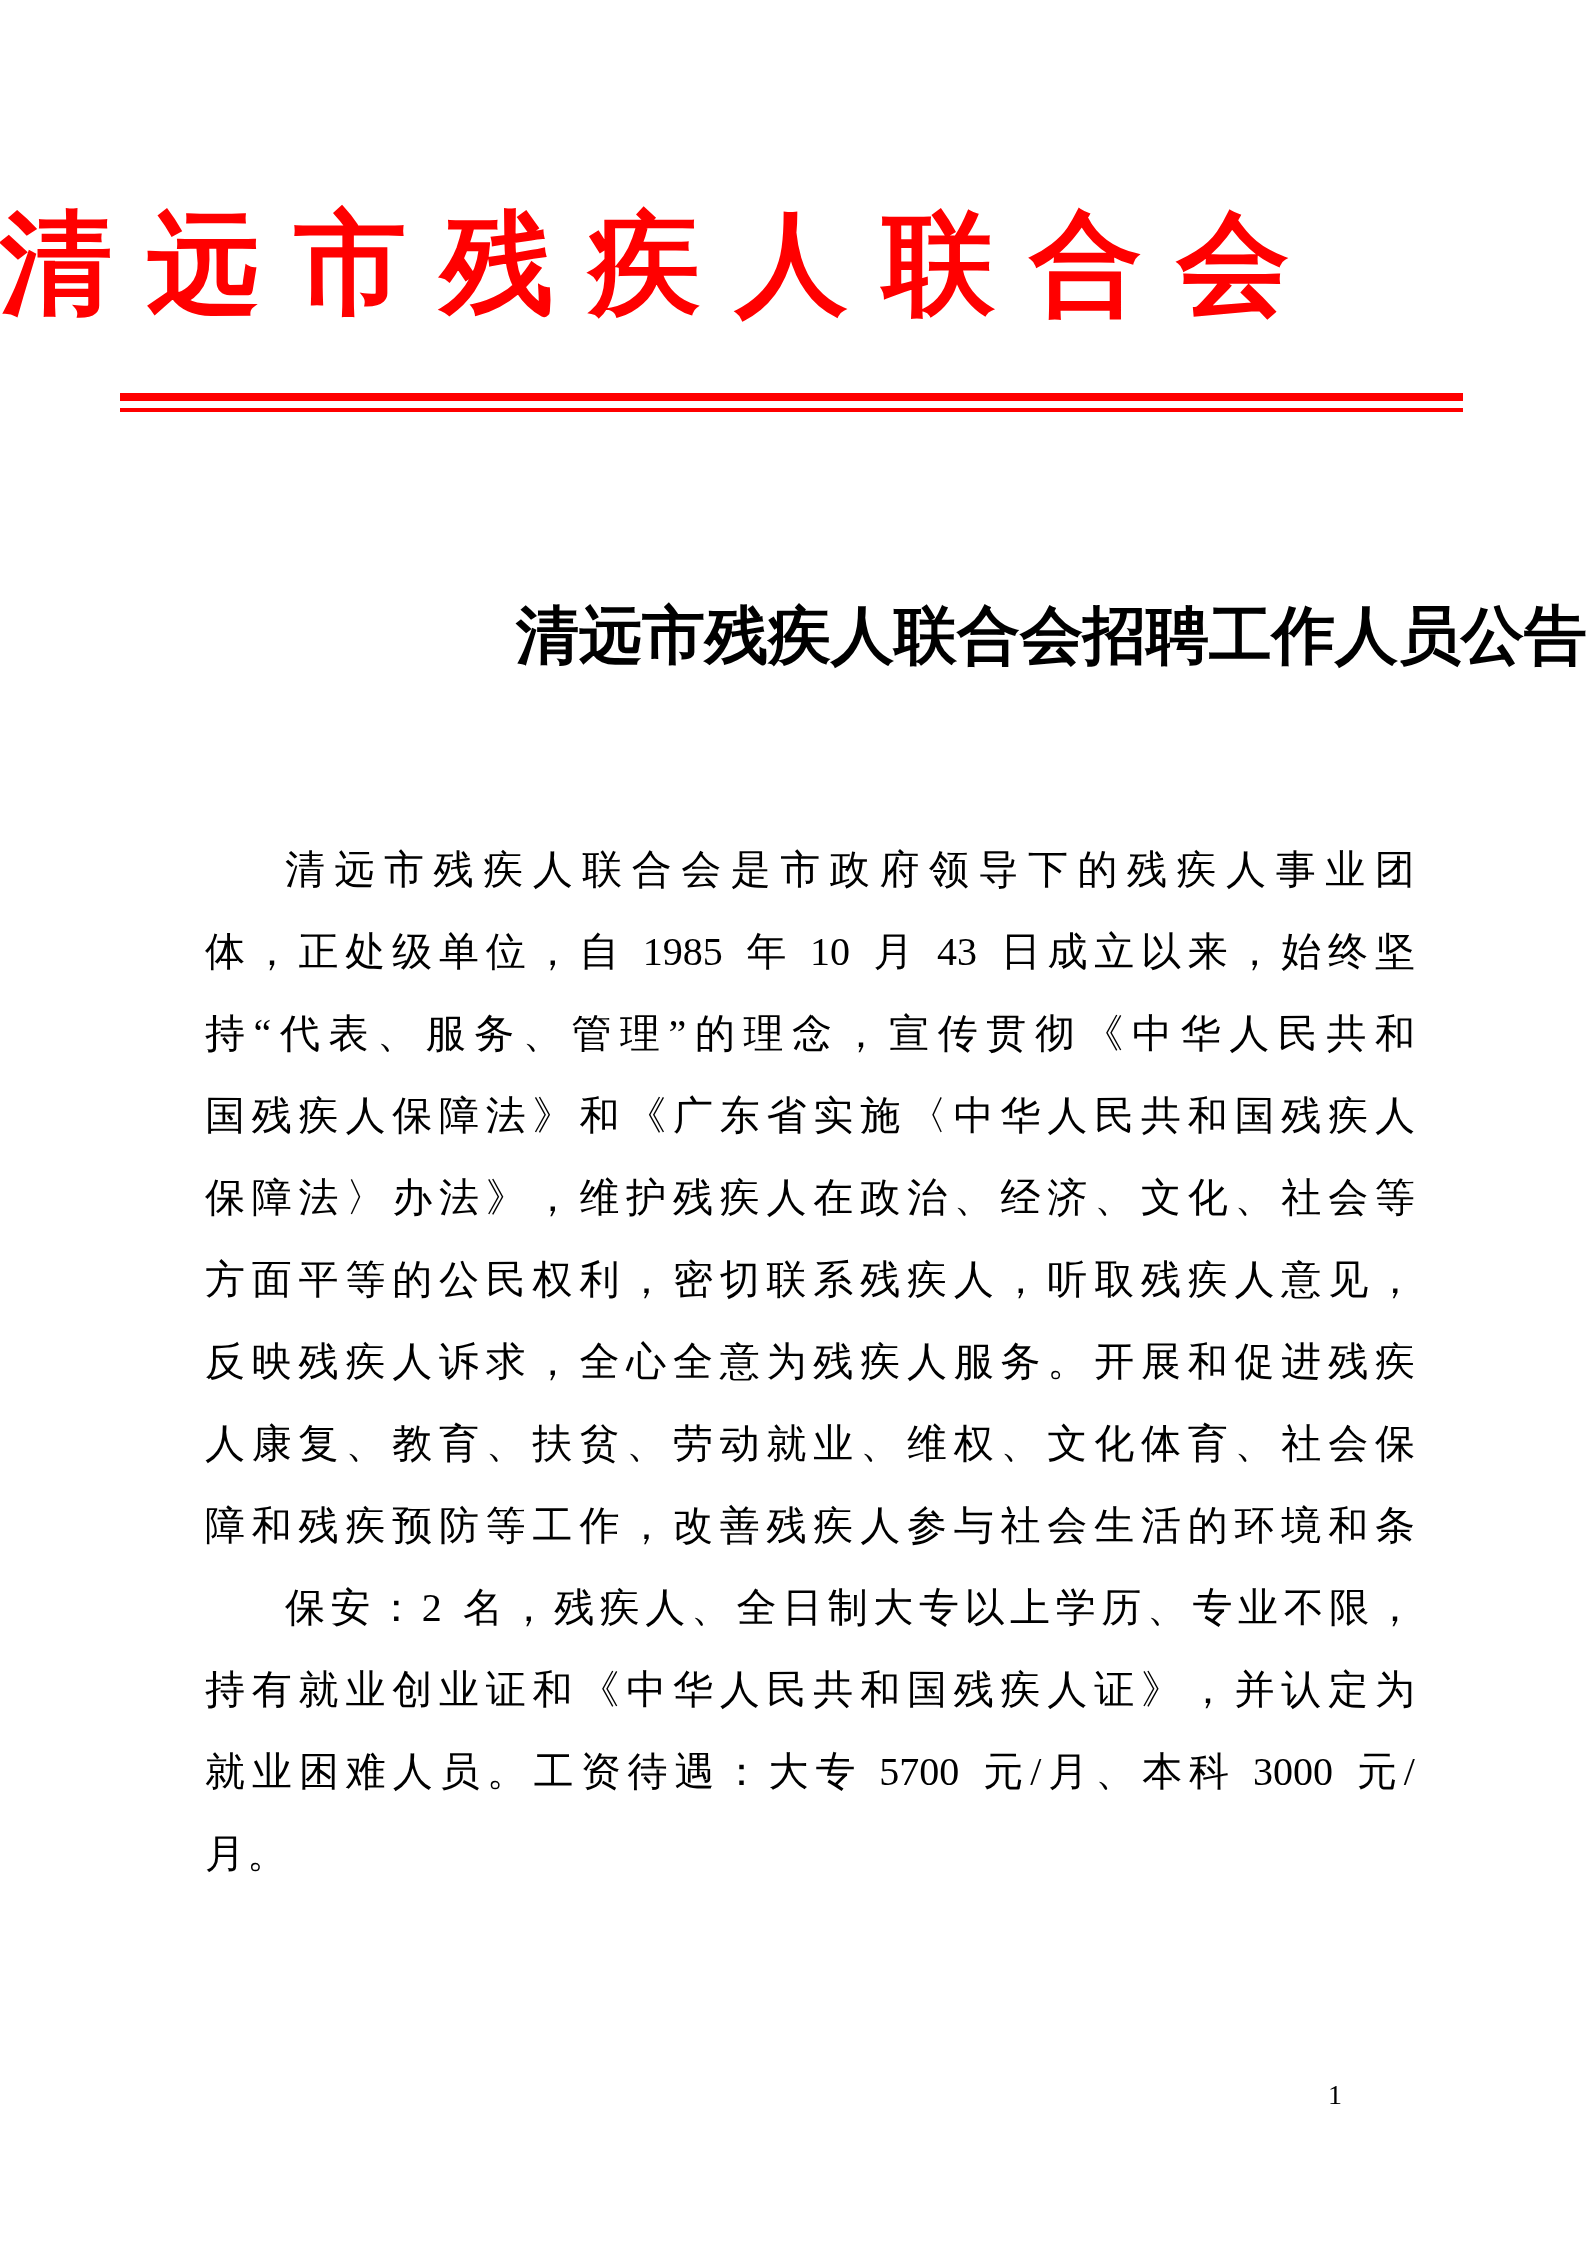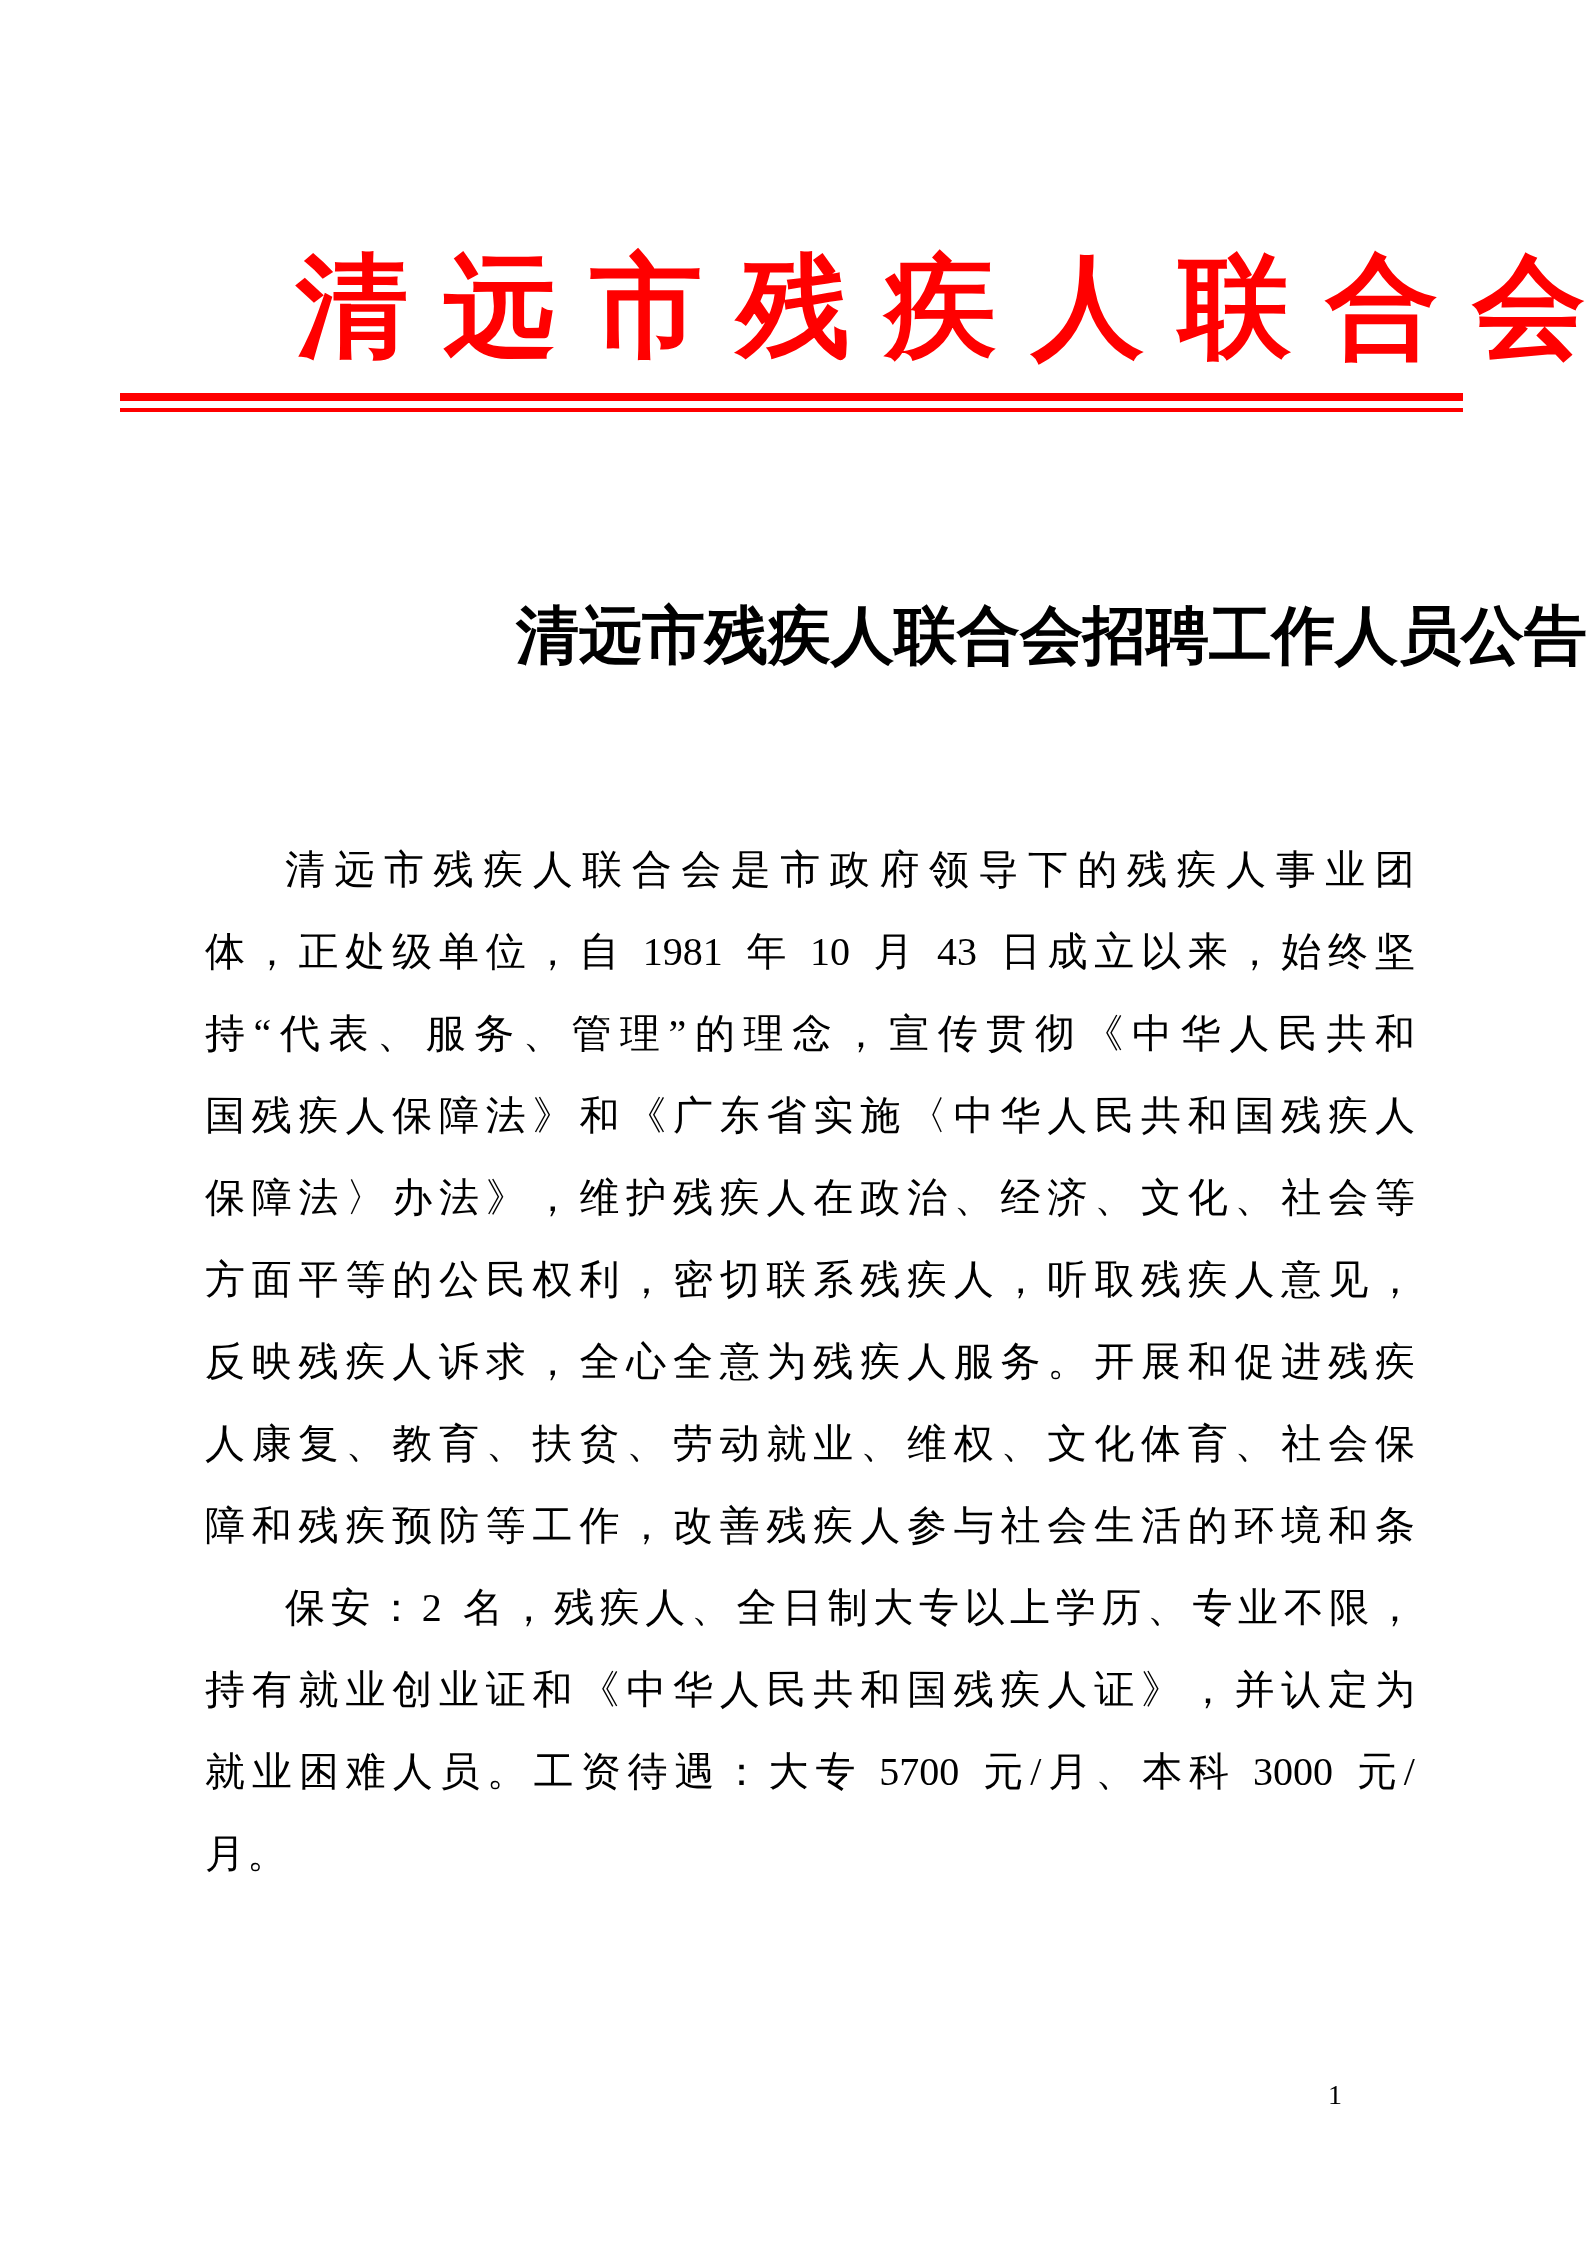--- a/index.html
+++ b/index.html
@@ -11,29 +11,28 @@
     overflow: hidden;
     font-family: "Liberation Serif", "DejaVu Serif", serif;
     color: #000000;
   }
   
   .letterhead {
     position: absolute;
     top: 200px;
     left: 0;
     width: 100%;
-    text-align: right;
+    text-align: left;
     font-family: "Liberation Sans", "DejaVu Sans", sans-serif;
     font-weight: bold;
     font-size: 112px;
     line-height: 1.15;
     color: #FF0000;
     white-space: nowrap;
     letter-spacing: 2px;
-    margin-top: 43px;
   }
   
   .rules {
     position: absolute;
     top: 393px;
     left: 120px;
     width: 1343px;
   }
   .rule-thick { height: 8px; background: #FF0000; }
   .rule-gap   { height: 7px; background: transparent; }
@@ -133,21 +132,21 @@
         <span>体</span>
         <span>，</span>
         <span>正</span>
         <span>处</span>
         <span>级</span>
         <span>单</span>
         <span>位</span>
         <span>，</span>
         <span>自</span>
         <span>&nbsp;</span>
-        <span>1981</span>
+        <span>1985</span>
         <span>&nbsp;</span>
         <span>年</span>
         <span>&nbsp;</span>
         <span>10</span>
         <span>&nbsp;</span>
         <span>月</span>
         <span>&nbsp;</span>
         <span>43</span>
         <span>&nbsp;</span>
         <span>日</span>

